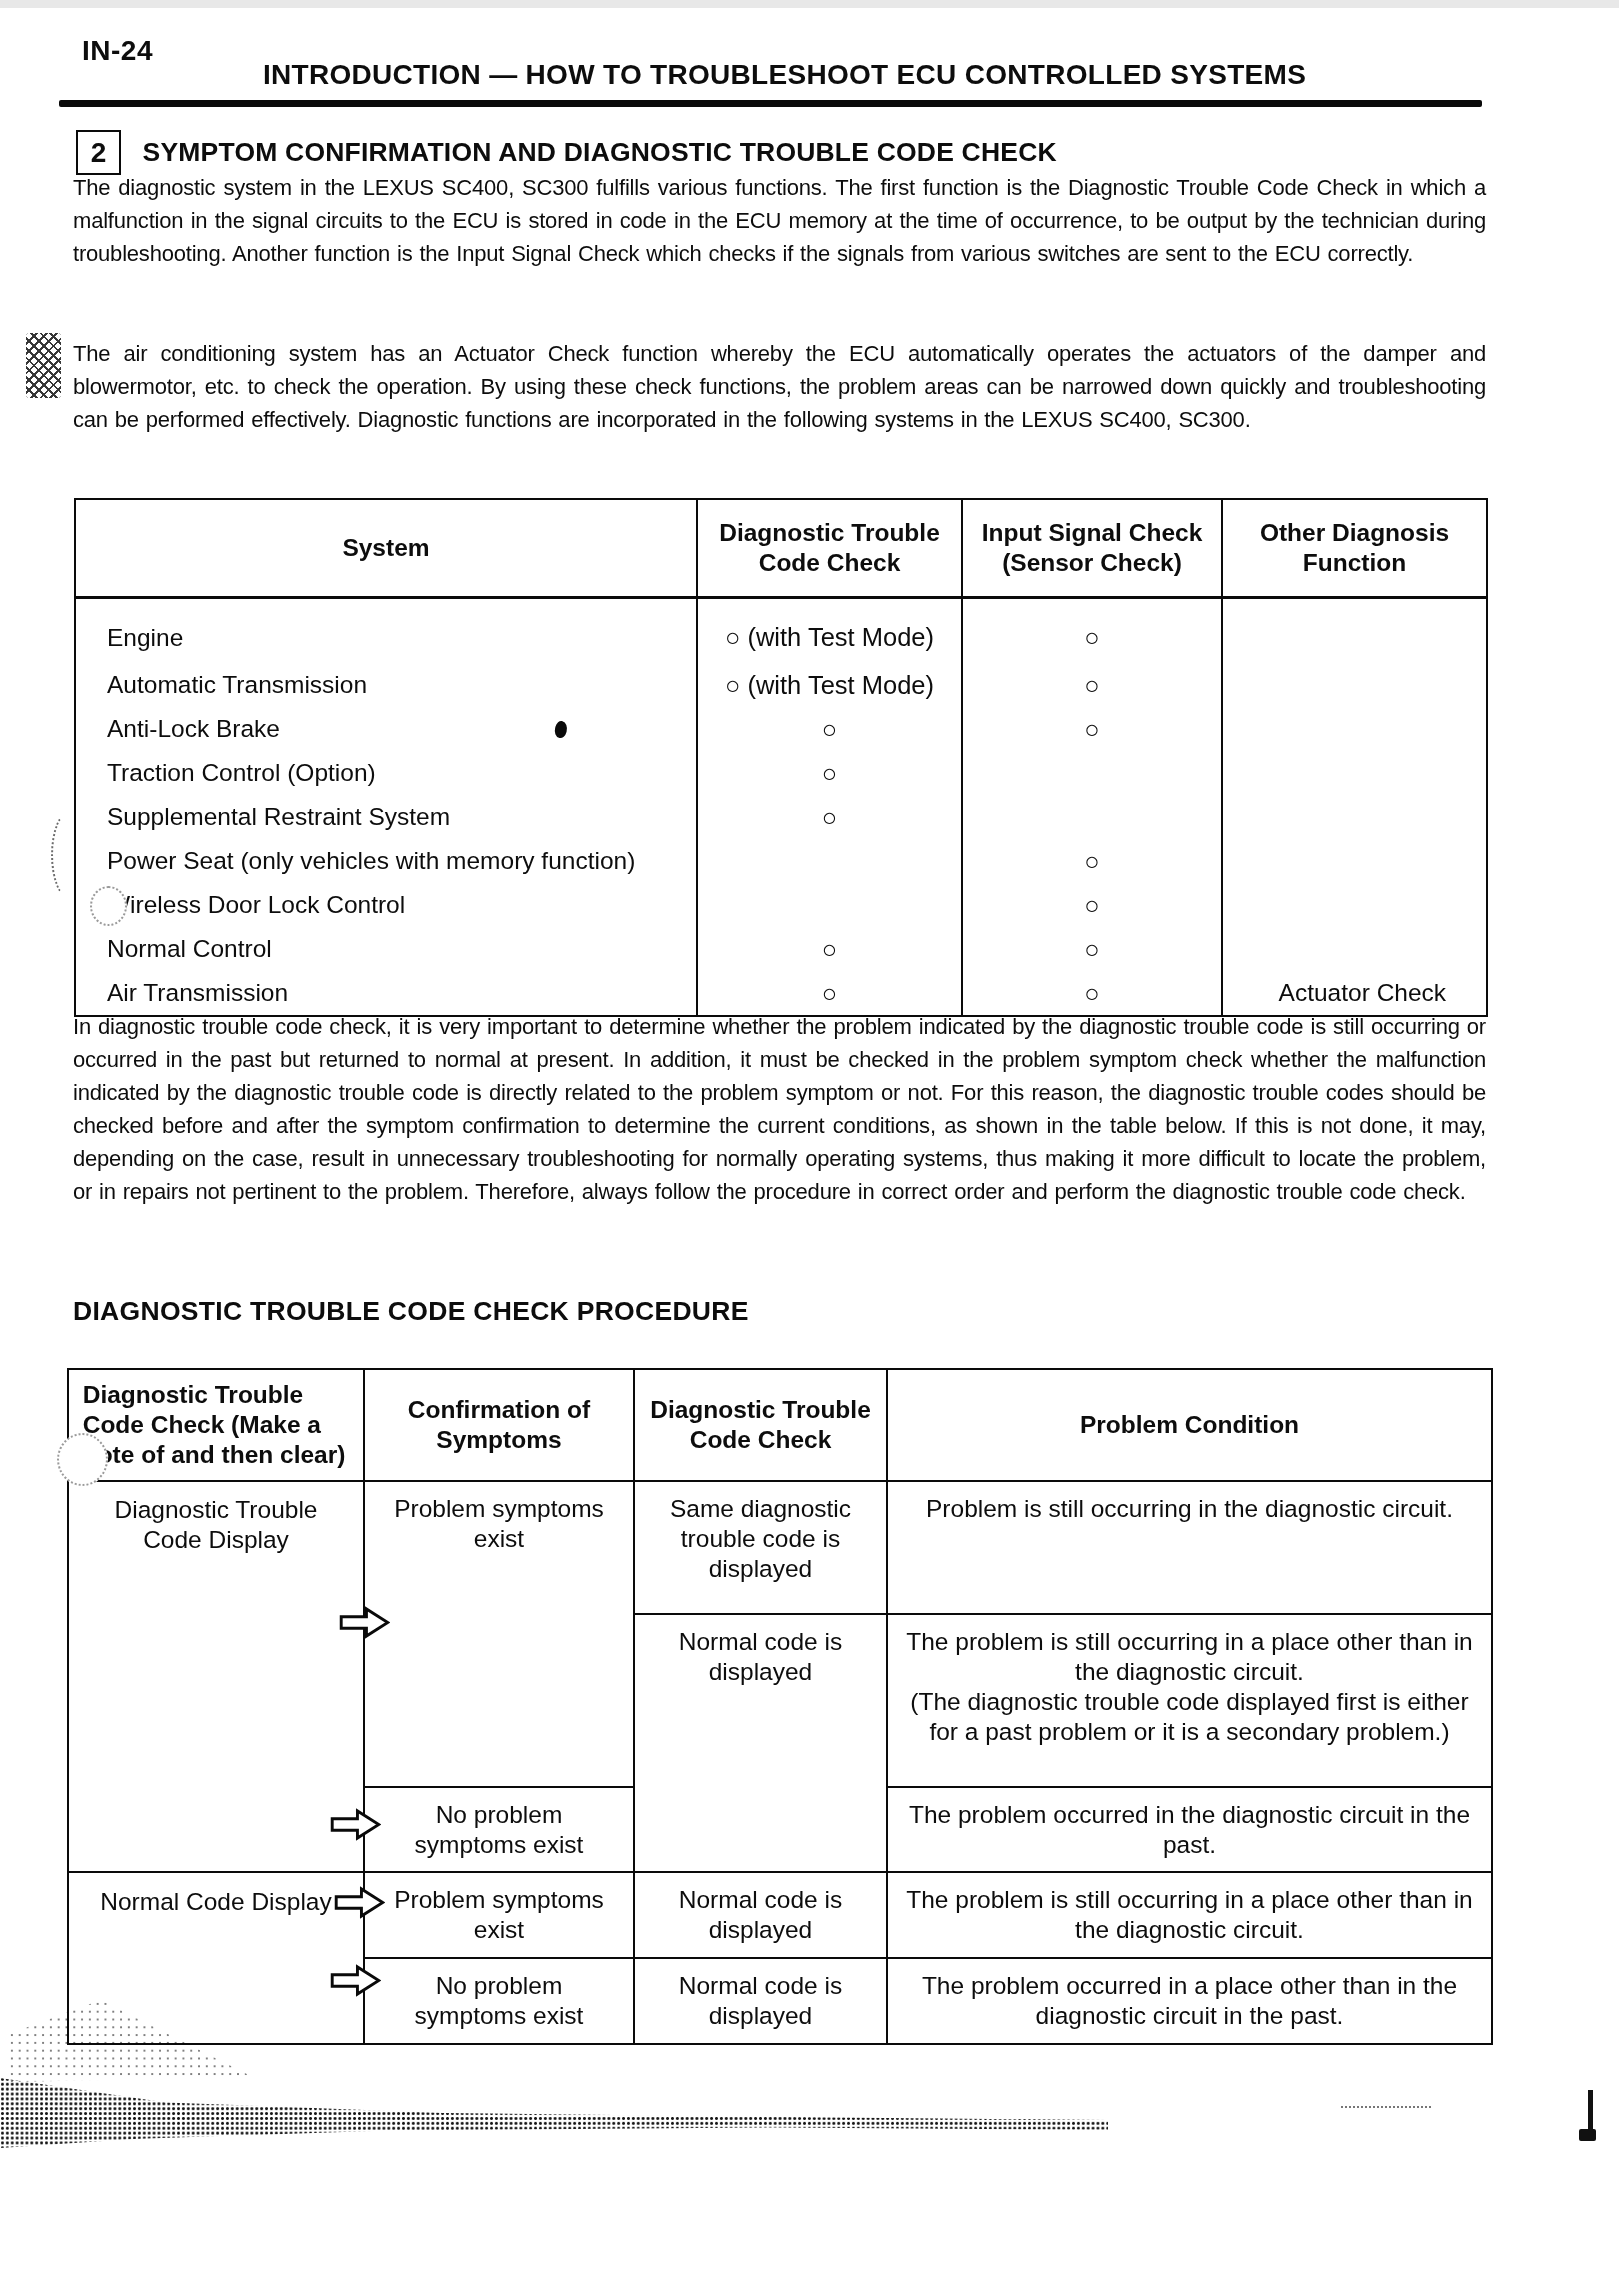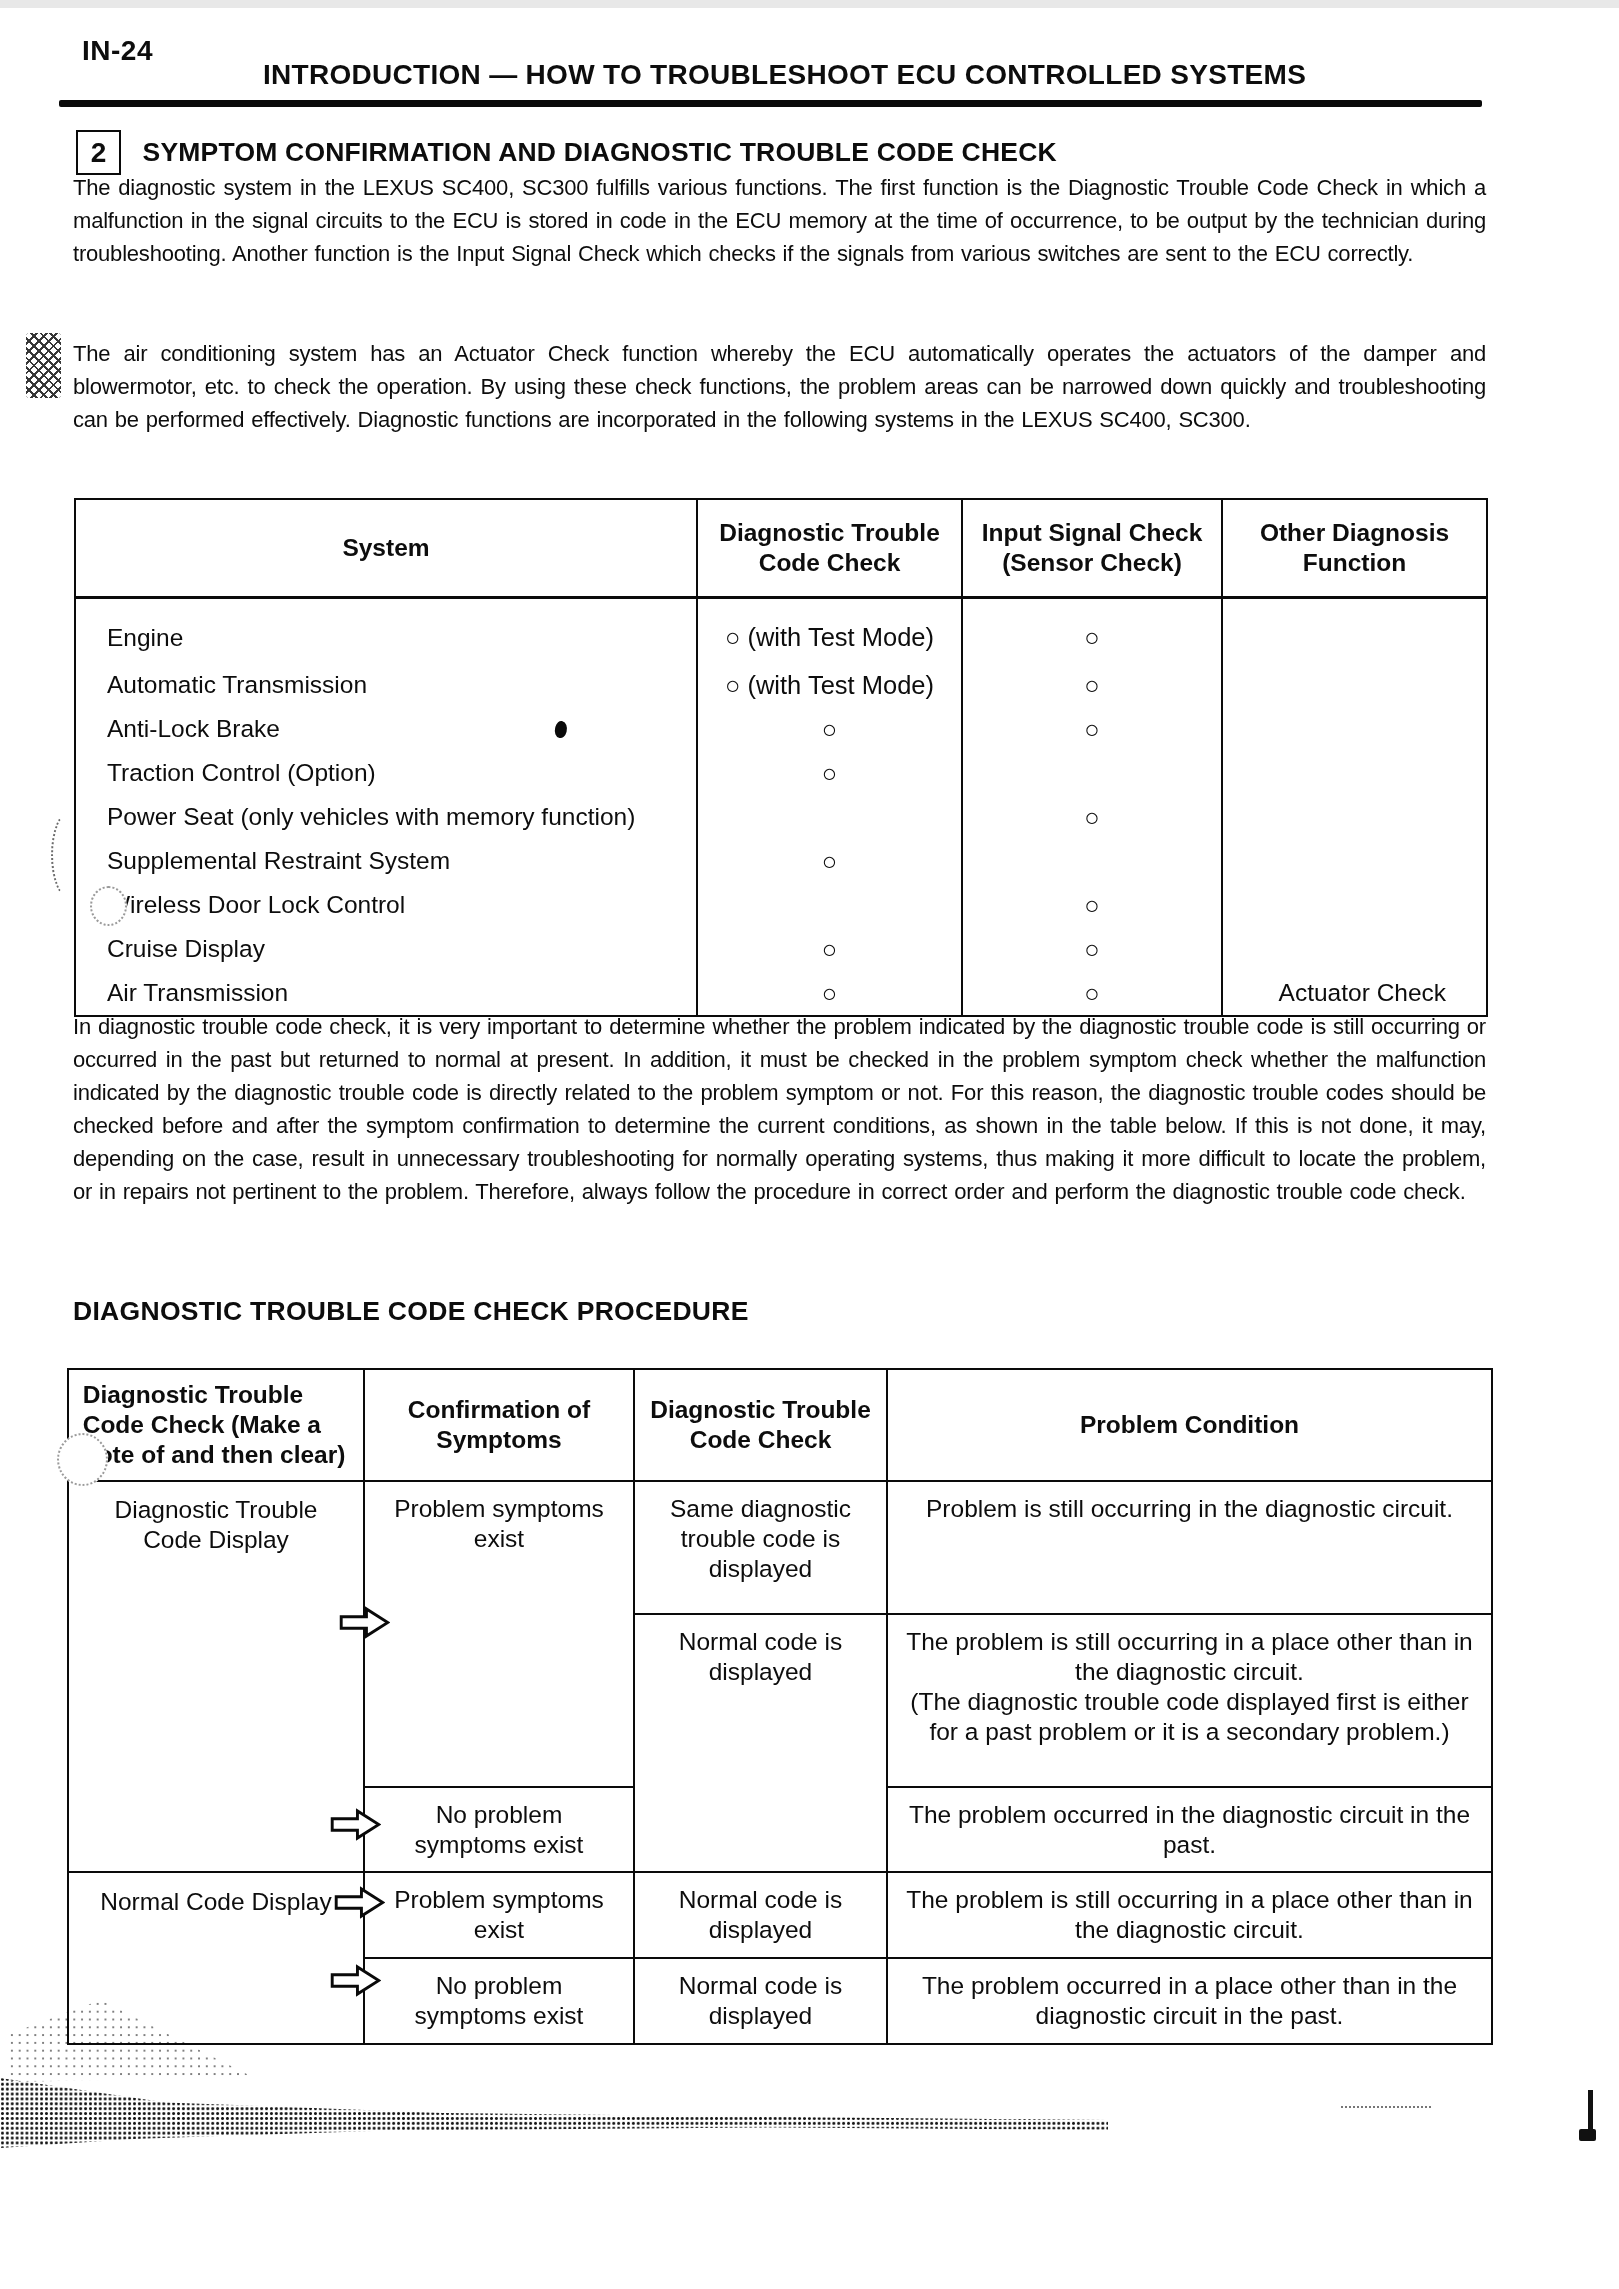--- a/index.html
+++ b/index.html
@@ -128,42 +128,42 @@
         <td class="mark">○</td>
         <td class="other"></td>
       </tr>
       <tr>
         <td class="sys">Traction Control (Option)</td>
         <td class="mark">○</td>
         <td class="mark"></td>
         <td class="other"></td>
       </tr>
       <tr>
+        <td class="sys">Supplemental Restraint System</td>
+        <td class="mark">○</td>
+        <td class="mark"></td>
+        <td class="other"></td>
+      </tr>
+      <tr>
         <td class="sys">Power Seat (only vehicles with memory function)</td>
         <td class="mark"></td>
         <td class="mark">○</td>
-        <td class="other"></td>
-      </tr>
-      <tr>
-        <td class="sys">Supplemental Restraint System</td>
-        <td class="mark">○</td>
-        <td class="mark"></td>
         <td class="other"></td>
       </tr>
       <tr>
         <td class="sys">
           <span>Wireless Door Lock Control</span>
           <div class="blob-w"></div>
         </td>
         <td class="mark"></td>
         <td class="mark">○</td>
         <td class="other"></td>
       </tr>
       <tr>
-        <td class="sys">Cruise Display</td>
+        <td class="sys">Normal Control</td>
         <td class="mark">○</td>
         <td class="mark">○</td>
         <td class="other"></td>
       </tr>
       <tr>
         <td class="sys">Air Transmission</td>
         <td class="mark">○</td>
         <td class="mark">○</td>
         <td class="other">Actuator Check</td>
       </tr>

